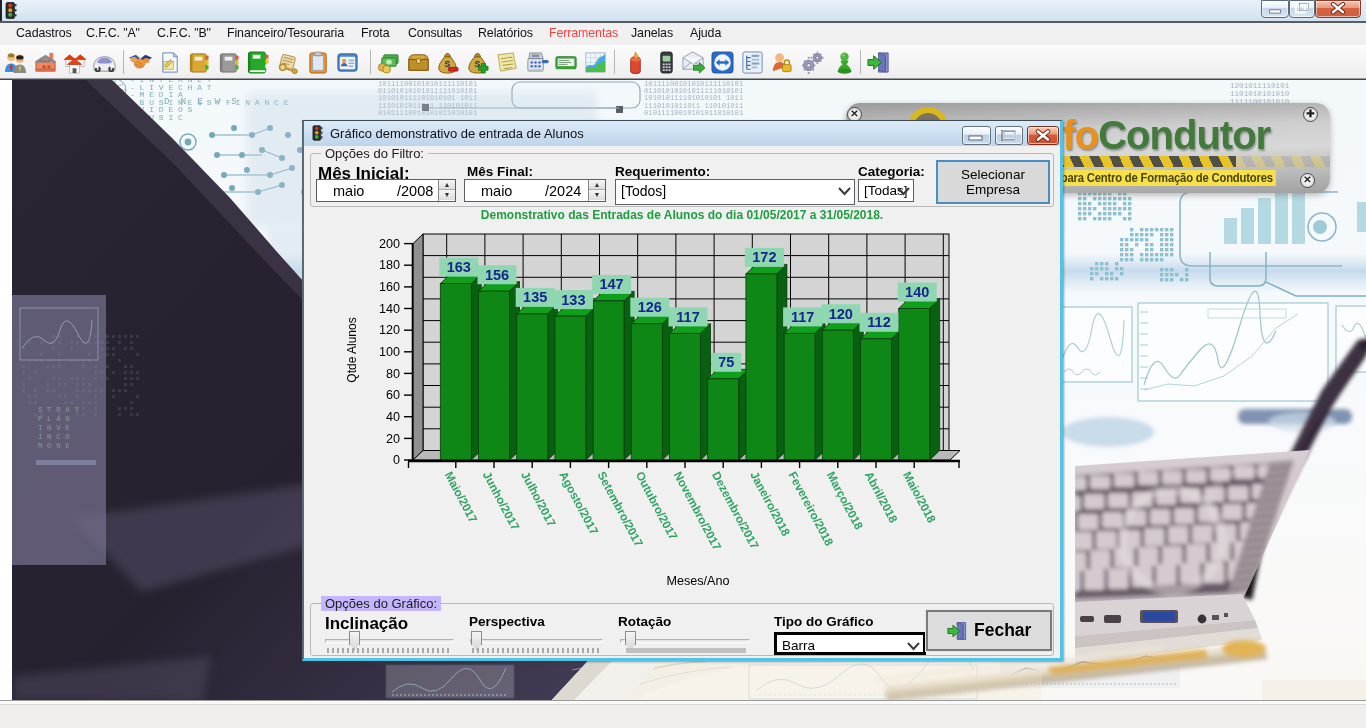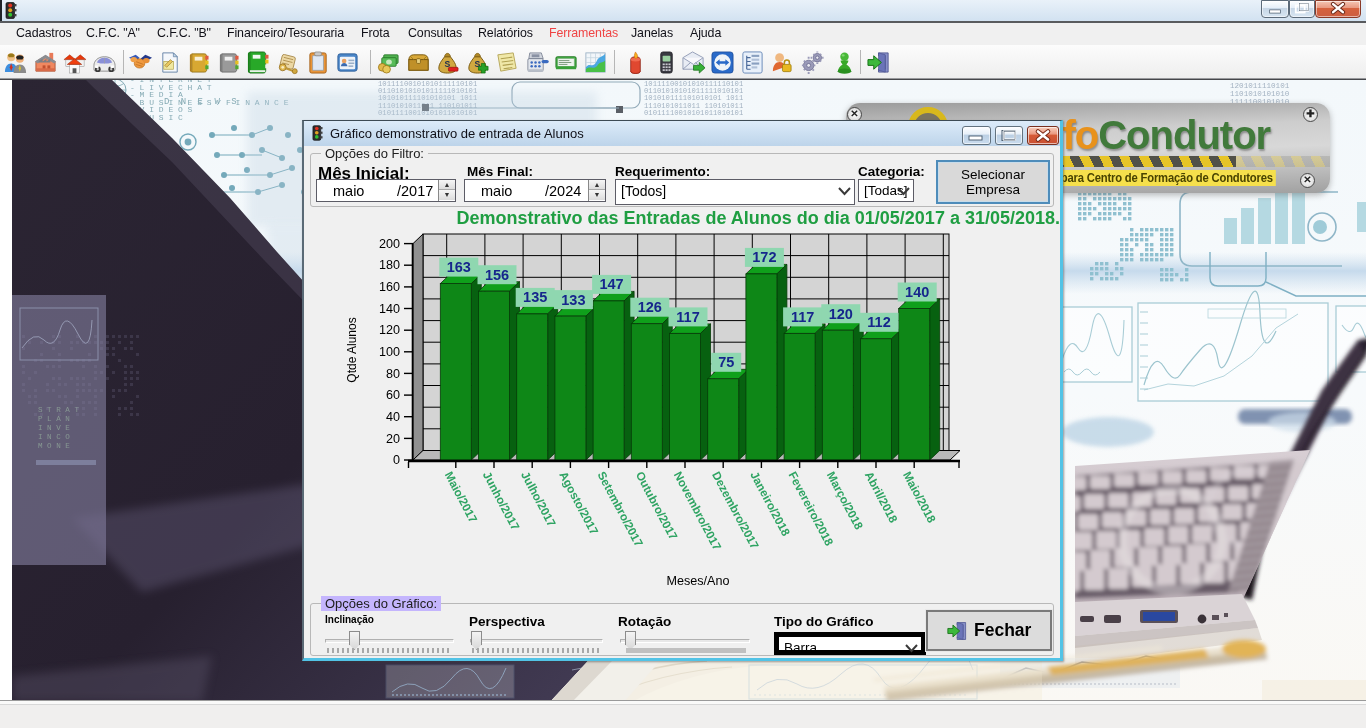--- a/index.html
+++ b/index.html
@@ -864,21 +864,21 @@
         </g>
       </svg></div>
     <div style="position:absolute;left:6px;top:32px;width:744px;height:54px;border:1px solid #b8b8b8;border-radius:3px"></div>
     <div style="position:absolute;left:17px;top:25px;font-size:13px;color:#202020;background:#f0f0f0;padding:0 4px">Opções do Filtro:</div>
     <div style="position:absolute;left:14px;top:43px;font-size:17px;font-weight:bold;color:#000">Mês Inicial:</div>
     <div style="position:absolute;left:163px;top:43px;font-size:13.5px;font-weight:bold;color:#000">Mês Final:</div>
     <div style="position:absolute;left:311px;top:43px;font-size:13.5px;font-weight:bold;color:#000">Requerimento:</div>
     <div style="position:absolute;left:554px;top:43px;font-size:13.5px;font-weight:bold;color:#000">Categoria:</div>
     <div style="position:absolute;left:12px;top:58px;width:140px;height:23px;background:#fff;border:1px solid #5c5c66;">
       <span style="position:absolute;left:16px;top:3px;font-size:14.5px;color:#000">maio</span>
-      <span style="position:absolute;left:80px;top:3px;font-size:14.5px;color:#000">/2017</span>
+      <span style="position:absolute;left:80px;top:3px;font-size:14.5px;color:#000">/2008</span>
       <div style="position:absolute;right:0px;top:0px;width:17px;height:21px;border-left:1px solid #888">
         <div style="height:10px;background:linear-gradient(#f6f6f6,#dcdcdc);border-bottom:1px solid #aaa;text-align:center;font-size:7px;line-height:10px;color:#333">▲</div>
         <div style="height:10px;background:linear-gradient(#f6f6f6,#dcdcdc);text-align:center;font-size:7px;line-height:10px;color:#333">▼</div>
       </div>
     </div>
     <div style="position:absolute;left:160px;top:58px;width:142px;height:23px;background:#fff;border:1px solid #5c5c66;">
       <span style="position:absolute;left:16px;top:3px;font-size:14.5px;color:#000">maio</span>
       <span style="position:absolute;left:80px;top:3px;font-size:14.5px;color:#000">/2024</span>
       <div style="position:absolute;right:0px;top:0px;width:17px;height:21px;border-left:1px solid #888">
         <div style="height:10px;background:linear-gradient(#f6f6f6,#dcdcdc);border-bottom:1px solid #aaa;text-align:center;font-size:7px;line-height:10px;color:#333">▲</div>
@@ -891,21 +891,21 @@
         <path d="M1 1l5.5 6L12 1" fill="none" stroke="#3a3a3a" stroke-width="2"></path>
       </svg>
     </div>
     <div style="position:absolute;left:554px;top:58px;width:56px;height:23px;background:#fff;border:1px solid #5c5c66;">
       <span style="position:absolute;left:5px;top:3px;font-size:13.5px;color:#000">[Todas]</span>
       <svg width="13" height="9" viewBox="0 0 13 9" style="position:absolute;right:3px;top:7px">
         <path d="M1 1l5.5 6L12 1" fill="none" stroke="#3a3a3a" stroke-width="2"></path>
       </svg>
     </div>
     <div style="position:absolute;left:632px;top:39px;width:114px;height:44px;background:#d9d9d9;border:2px solid #4e8cba;box-shadow:inset 0 0 0 1px #c8dcea;text-align:center;font-size:13.5px;color:#000;padding-top:5px">Selecionar<br>Empresa</div>
-    <div style="position:absolute;left:0;top:87px;width:100%;text-align:right;font-size:18px;font-weight:bold;color:#1f9e42">Demonstrativo das Entradas de Alunos do dia 01/05/2017 a 31/05/2018.</div>
+    <div style="position:absolute;left:0;top:87px;width:100%;text-align:center;font-size:12px;font-weight:bold;color:#1f9e42">Demonstrativo das Entradas de Alunos do dia 01/05/2017 a 31/05/2018.</div>
     <svg width="745" height="370" viewBox="0 0 745 370" style="position:absolute;left:8px;top:106px">
       <rect x="111" y="7" width="526" height="216.5" fill="#d4d4d4" stroke="#000" stroke-width="1"></rect>
       <polygon points="101,16.6 111,7 111,223.5 101,233" fill="#909090" stroke="#000" stroke-width="1"></polygon>
       <polygon points="101,233 111,223.5 648,223.5 638,233" fill="#b9b9b9" stroke="#000" stroke-width="1"></polygon>
       <line x1="111" y1="28.6" x2="637" y2="28.6" stroke="#000" stroke-width="1"></line>
       <line x1="111" y1="50.3" x2="637" y2="50.3" stroke="#000" stroke-width="1"></line>
       <line x1="111" y1="71.9" x2="637" y2="71.9" stroke="#000" stroke-width="1"></line>
       <line x1="111" y1="93.6" x2="637" y2="93.6" stroke="#000" stroke-width="1"></line>
       <line x1="111" y1="115.2" x2="637" y2="115.2" stroke="#000" stroke-width="1"></line>
       <line x1="111" y1="136.9" x2="637" y2="136.9" stroke="#000" stroke-width="1"></line>
@@ -1041,34 +1041,34 @@
       <text x="404.2" y="250" font-size="11.7" font-weight="bold" fill="#2fa463" text-anchor="start" font-family="Liberation Sans, sans-serif" transform="rotate(62 404.2,245)">Dezembro/2017</text>
       <text x="442.4" y="250" font-size="11.7" font-weight="bold" fill="#2fa463" text-anchor="start" font-family="Liberation Sans, sans-serif" transform="rotate(62 442.4,245)">Janeiro/2018</text>
       <text x="480.6" y="250" font-size="11.7" font-weight="bold" fill="#2fa463" text-anchor="start" font-family="Liberation Sans, sans-serif" transform="rotate(62 480.6,245)">Fevereiro/2018</text>
       <text x="518.8" y="250" font-size="11.7" font-weight="bold" fill="#2fa463" text-anchor="start" font-family="Liberation Sans, sans-serif" transform="rotate(62 518.8,245)">Março/2018</text>
       <text x="557.0" y="250" font-size="11.7" font-weight="bold" fill="#2fa463" text-anchor="start" font-family="Liberation Sans, sans-serif" transform="rotate(62 557.0,245)">Abril/2018</text>
       <text x="595.2" y="250" font-size="11.7" font-weight="bold" fill="#2fa463" text-anchor="start" font-family="Liberation Sans, sans-serif" transform="rotate(62 595.2,245)">Maio/2018</text>
       <text x="386" y="358" font-size="12.6" fill="#000" text-anchor="middle" font-family="Liberation Sans, sans-serif">Meses/Ano</text>
     </svg>
     <div style="position:absolute;left:6px;top:482px;width:744px;height:53px;border:1px solid #b8b8b8;border-radius:3px"></div>
     <div style="position:absolute;left:17px;top:475px;font-size:13px;color:#202020;background:#c4b5fd;padding:0 4px">Opções do Gráfico:</div>
-    <div style="position:absolute;left:21px;top:493px;font-size:10px;font-weight:bold;color:#000">Inclinação</div>
+    <div style="position:absolute;left:21px;top:493px;font-size:17px;font-weight:bold;color:#000">Inclinação</div>
     <div style="position:absolute;left:165px;top:493px;font-size:13.5px;font-weight:bold;color:#000">Perspectiva</div>
     <div style="position:absolute;left:314px;top:493px;font-size:13.5px;font-weight:bold;color:#000">Rotação</div>
     <div style="position:absolute;left:470px;top:493px;font-size:13.5px;font-weight:bold;color:#000">Tipo do Gráfico</div>
     <div style="position:absolute;left:21px;top:518px;width:129px;height:4px;background:#e8e8e8;border:1px solid #b0b0b0;border-bottom-color:#fff;border-right-color:#fff"></div>
     <div style="position:absolute;left:45px;top:510px;width:11px;height:19px;background:linear-gradient(#f4f4f4,#d8d8d8);border:1px solid #8c8c8c;clip-path:polygon(0 0,100% 0,100% 70%,50% 100%,0 70%)"></div>
     <div style="position:absolute;left:23px;top:527px;width:123px;height:5px;background:repeating-linear-gradient(90deg,#a8a8a8 0 2px,transparent 2px 5px)"></div>
     <div style="position:absolute;left:166px;top:518px;width:133px;height:4px;background:#e8e8e8;border:1px solid #b0b0b0;border-bottom-color:#fff;border-right-color:#fff"></div>
     <div style="position:absolute;left:167px;top:510px;width:11px;height:19px;background:linear-gradient(#f4f4f4,#d8d8d8);border:1px solid #8c8c8c;clip-path:polygon(0 0,100% 0,100% 70%,50% 100%,0 70%)"></div>
     <div style="position:absolute;left:168px;top:527px;width:127px;height:5px;background:repeating-linear-gradient(90deg,#a8a8a8 0 2px,transparent 2px 5px)"></div>
     <div style="position:absolute;left:316px;top:518px;width:130px;height:4px;background:#e8e8e8;border:1px solid #b0b0b0;border-bottom-color:#fff;border-right-color:#fff"></div>
     <div style="position:absolute;left:321px;top:510px;width:11px;height:19px;background:linear-gradient(#f4f4f4,#d8d8d8);border:1px solid #8c8c8c;clip-path:polygon(0 0,100% 0,100% 70%,50% 100%,0 70%)"></div>
     <div style="position:absolute;left:322px;top:527px;width:120px;height:5px;background:#c0c0c0"></div>
-    <div style="position:absolute;left:470px;top:511px;width:152px;height:23px;background:#fff;border:5px solid #000000;">
+    <div style="position:absolute;left:470px;top:511px;width:152px;height:23px;background:#fff;border:3px solid #000000;">
       <span style="position:absolute;left:5px;top:3px;font-size:13.5px;color:#000">Barra</span>
       <svg width="13" height="9" viewBox="0 0 13 9" style="position:absolute;right:3px;top:7px">
         <path d="M1 1l5.5 6L12 1" fill="none" stroke="#3a3a3a" stroke-width="2"></path>
       </svg>
     </div>
     <div style="position:absolute;left:622px;top:489px;width:126px;height:41px;background:#dcdcdc;border:2px solid #7a7a7a;outline:1px solid #e8e8e8">
       <svg width="22" height="22" viewBox="0 0 26 26" style="position:absolute;left:19px;top:8px">
         <path d="M12 3h10v20H12l-0-3h7V6h-7z" fill="#8890c8" stroke="#4a5290" stroke-width="0.9"></path>
         <path d="M12 3l7 2v18l-7-2z" fill="#6a74b8" stroke="#4a5290" stroke-width="0.7"></path>
         <path d="M1 10h6V6l8 7-8 7v-4H1z" fill="#3cb83c" stroke="#167016" stroke-width="1"></path>

